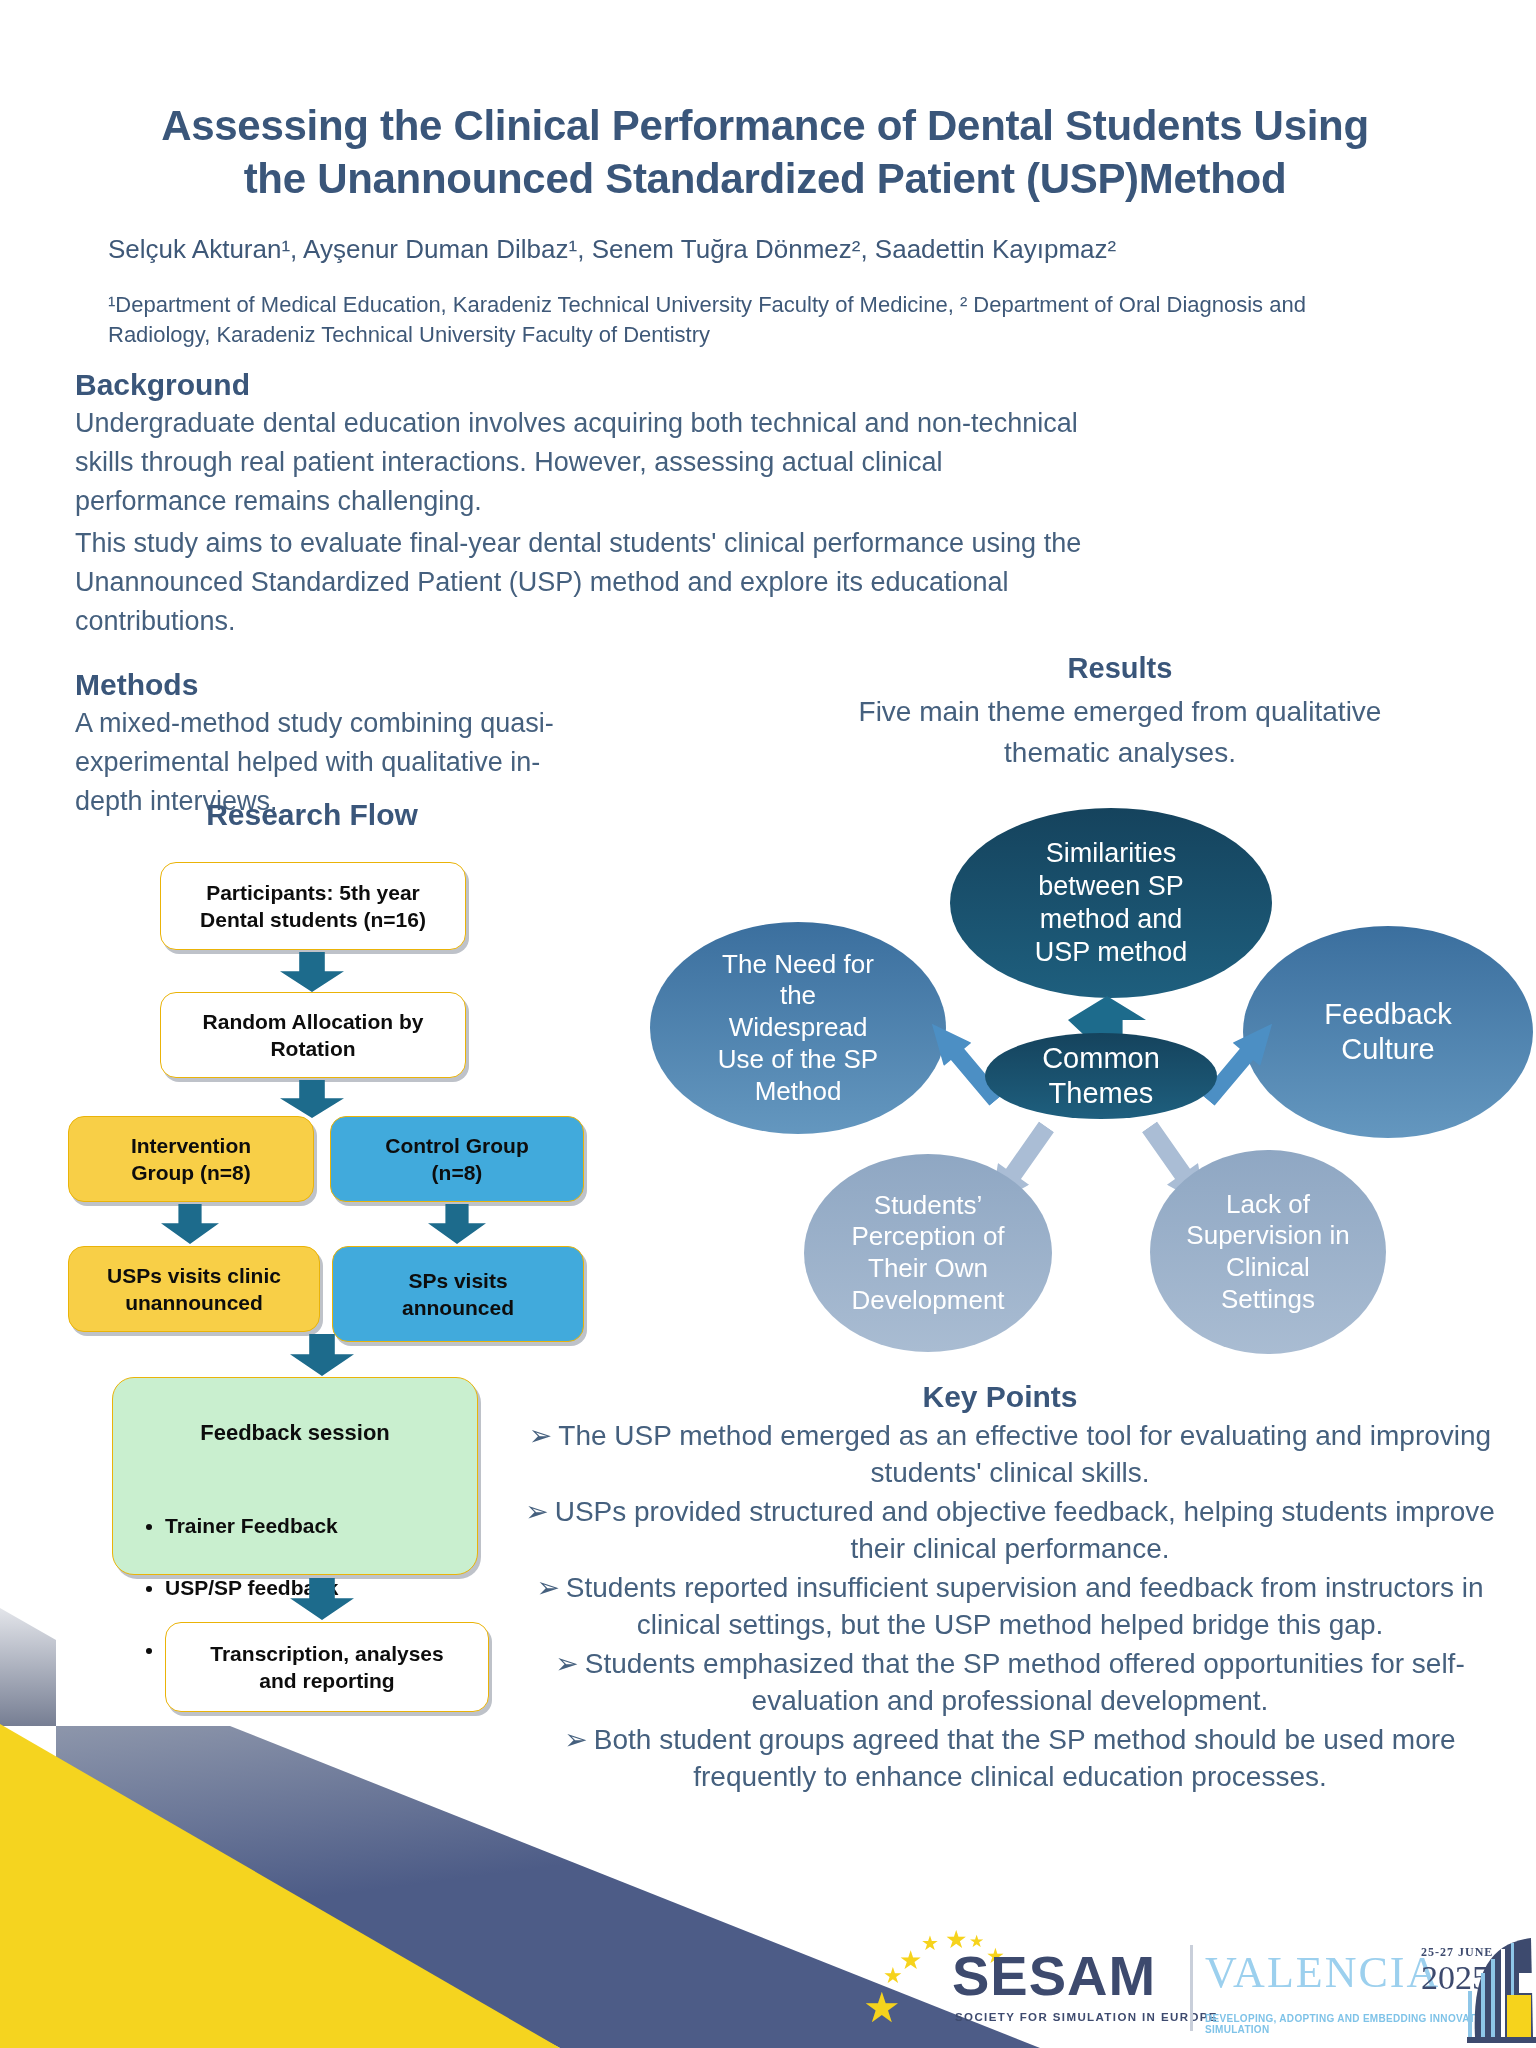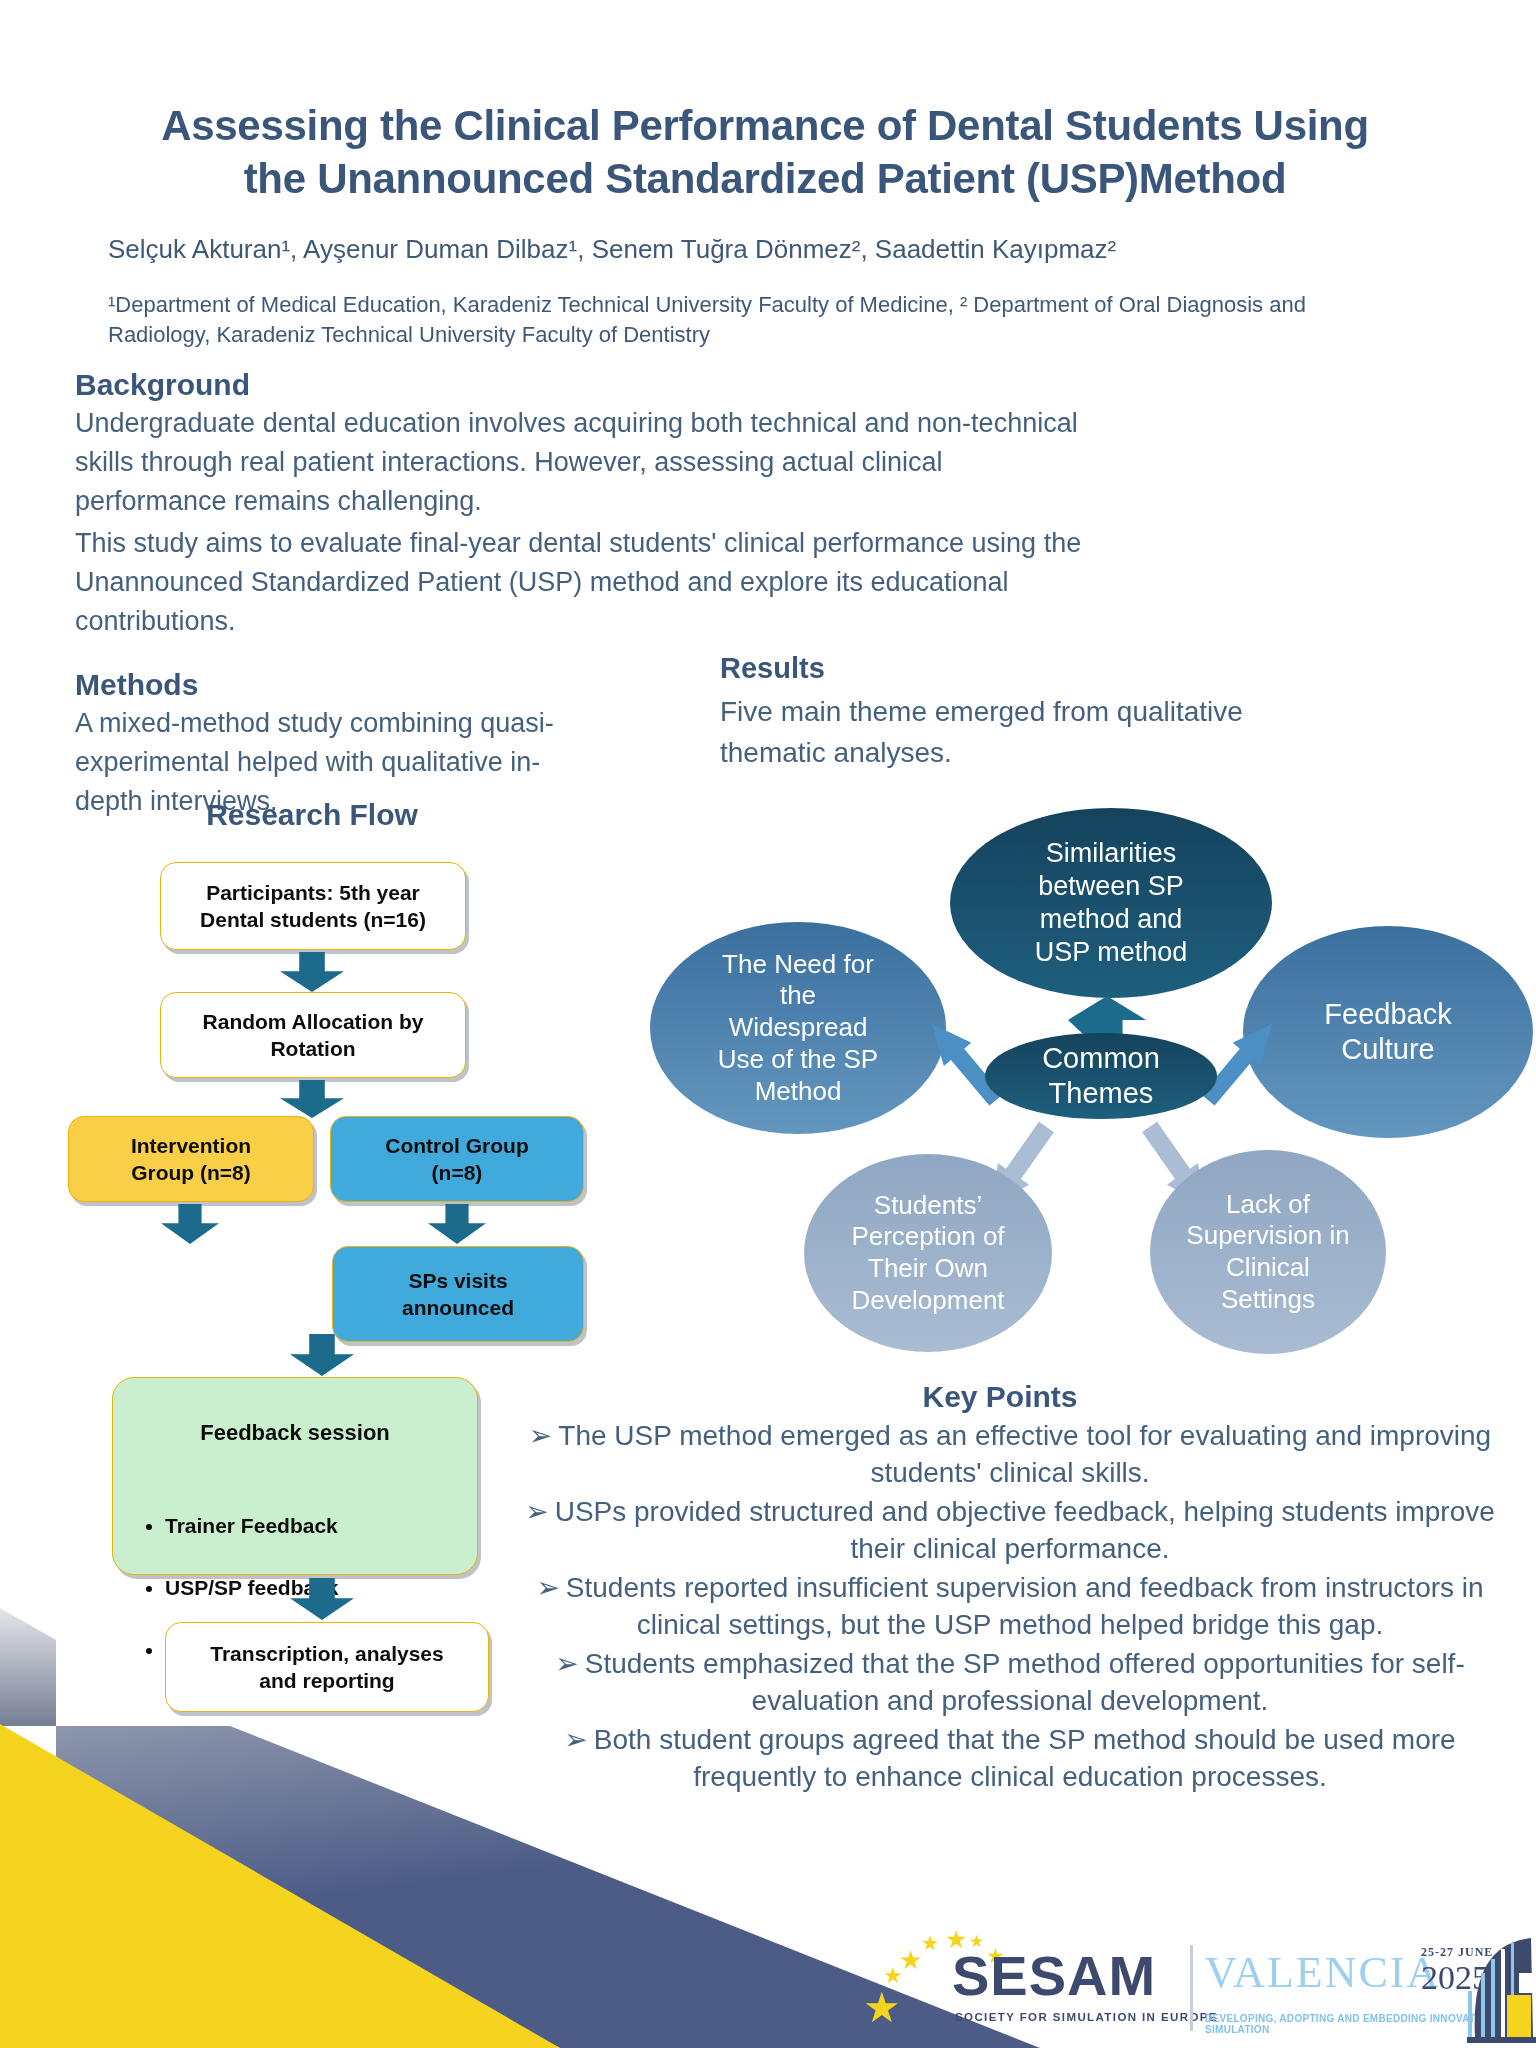--- a/index.html
+++ b/index.html
@@ -5,21 +5,21 @@
   html,body{margin:0;padding:0;background:#e9e9e9;}
   .poster{position:relative;width:1536px;height:2048px;background:#ffffff;overflow:hidden;
           font-family:"Liberation Sans",sans-serif;color:#3e5878;}
   .abs{position:absolute;}
   .pre{white-space:pre-line;}
   .title{font-size:42px;font-weight:700;line-height:1.25;text-align:center;color:#3a567a;letter-spacing:-0.3px;}
   .authors{font-size:26px;color:#3e5878;}
   .affil{font-size:22px;line-height:1.35;color:#3e5878;}
   .h1{font-size:30px;font-weight:700;color:#3a567a;}
   .body-txt{font-size:27px;line-height:1.45;color:#45607e;}
-  .center{text-align:left;}
+  .center{text-align:center;}
   .flow-title{font-size:30px;font-weight:700;color:#3a567a;text-align:center;}
   .flow-box{position:absolute;border:1px solid #eab308;border-radius:16px;background:#fff;
             box-shadow:3px 4px 0 rgba(110,120,135,.45);display:flex;align-items:center;justify-content:center;
             text-align:center;font-weight:700;color:#0d0d0d;font-size:21px;line-height:1.3;white-space:pre-line;padding:4px;box-sizing:border-box;}
   .fill-yellow{background:#f8cf47;}
   .fill-blue{background:#41aadc;}
   .fill-green{background:#c9efcf;border-radius:22px;}
   .arrow-down{position:absolute;background:#1d6b8c;clip-path:polygon(30% 0,70% 0,70% 48%,100% 48%,50% 100%,0 48%,30% 48%);}
   .arrow-up{position:absolute;background:#1d6b8c;clip-path:polygon(50% 0,100% 52%,70% 52%,70% 100%,30% 100%,0 52%);}
   .diag-arrow{position:absolute;clip-path:polygon(50% 0,100% 40%,74% 40%,74% 100%,26% 100%,26% 40%,0 40%);}
@@ -74,20 +74,22 @@
 Rotation</div>
   <div class="arrow-down" style="left:280px;top:1080px;width:64px;height:38px;"></div>
 
   <div class="flow-box fill-yellow" style="left:68px;top:1116px;width:246px;height:86px;">Intervention
 Group (n=8)</div>
   <div class="flow-box fill-blue" style="left:330px;top:1116px;width:254px;height:86px;">Control Group
 (n=8)</div>
   <div class="arrow-down" style="left:161px;top:1204px;width:58px;height:40px;"></div>
   <div class="arrow-down" style="left:428px;top:1204px;width:58px;height:40px;"></div>
 
+  <div class="flow-box fill-yellow" style="left:68px;top:1246px;width:252px;height:86px;">USPs visits clinic
+unannounced</div>
   <div class="flow-box fill-blue" style="left:332px;top:1246px;width:252px;height:96px;">SPs visits
 announced</div>
   <div class="arrow-down" style="left:290px;top:1334px;width:64px;height:42px;"></div>
 
   <div class="flow-box fill-green" style="left:112px;top:1377px;width:366px;height:198px;display:block;padding:0;">
     <div class="green-title">Feedback session</div>
     <ul class="green-list">
       <li>Trainer Feedback</li>
       <li>USP/SP feedback</li>
       <li>Student reflection and interview (audio recorded)</li>

